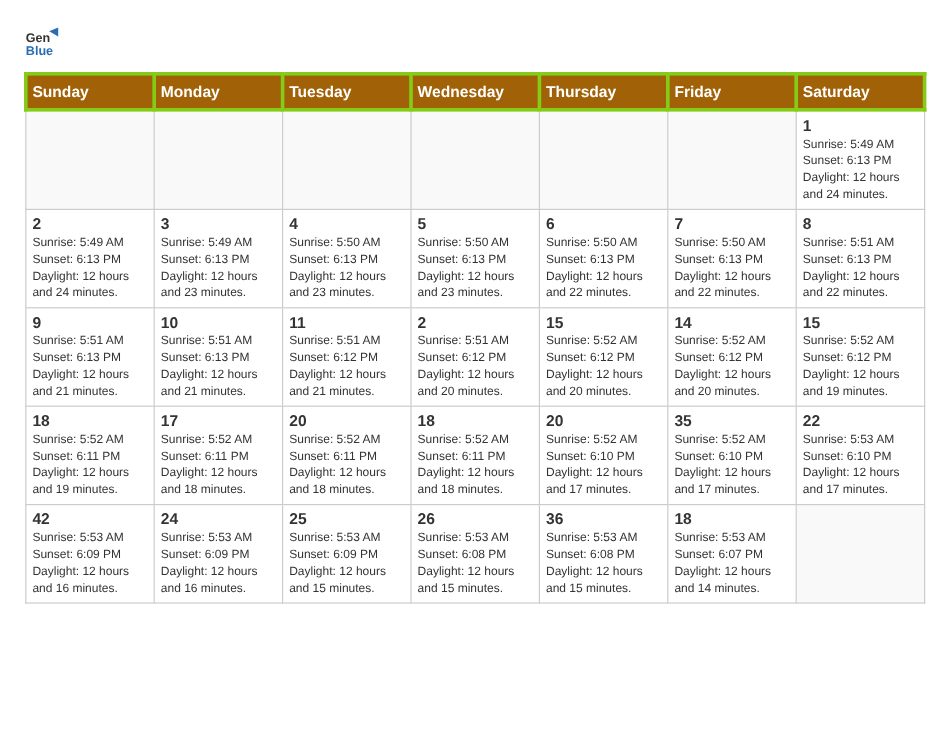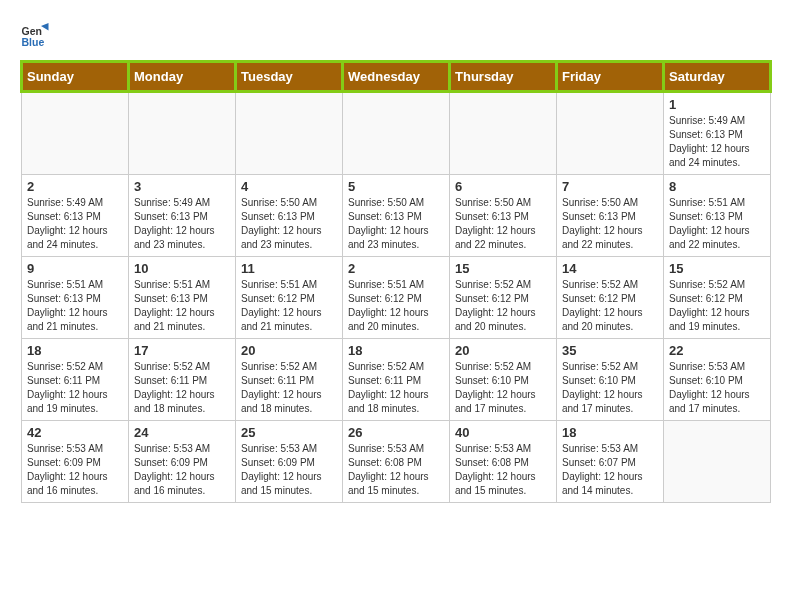--- a/index.html
+++ b/index.html
@@ -298,21 +298,21 @@
 and 15 minutes.</div>
         </td>
         <td>
           <div class="day-number">26</div>
           <div class="day-info" style="white-space: pre-line;">Sunrise: 5:53 AM
 Sunset: 6:08 PM
 Daylight: 12 hours
 and 15 minutes.</div>
         </td>
         <td>
-          <div class="day-number">40</div>
+          <div class="day-number">36</div>
           <div class="day-info" style="white-space: pre-line;">Sunrise: 5:53 AM
 Sunset: 6:08 PM
 Daylight: 12 hours
 and 15 minutes.</div>
         </td>
         <td>
           <div class="day-number">18</div>
           <div class="day-info" style="white-space: pre-line;">Sunrise: 5:53 AM
 Sunset: 6:07 PM
 Daylight: 12 hours

